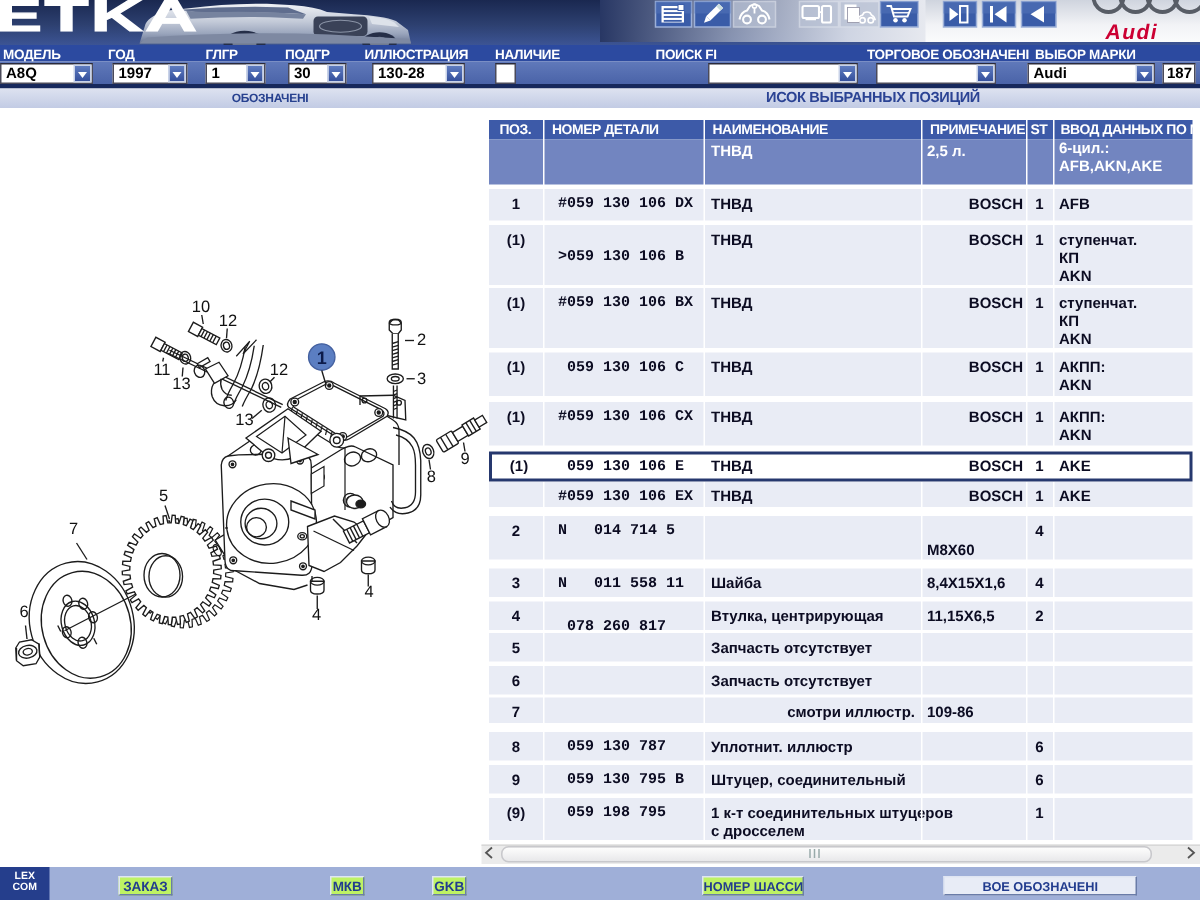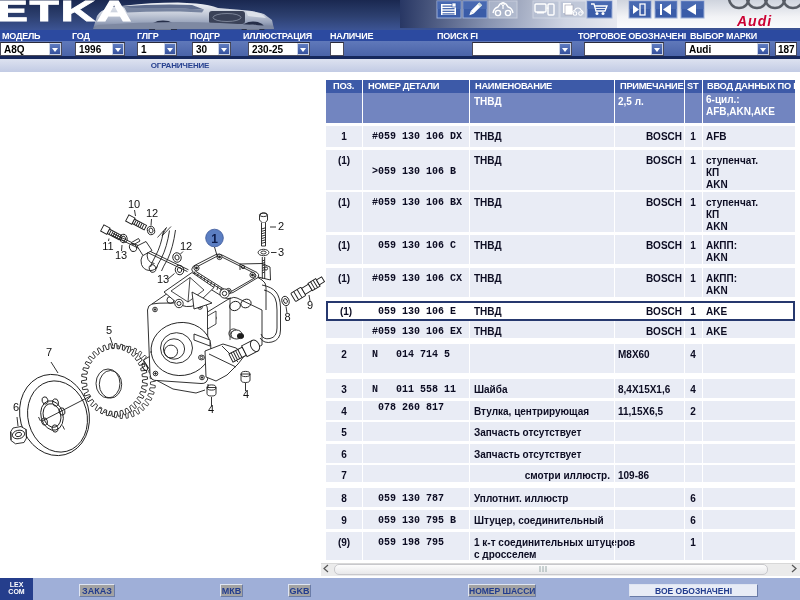--- a/index.html
+++ b/index.html
@@ -29,21 +29,21 @@
 .th{position:absolute;top:81px;color:#fff;font-weight:bold;font-size:9.3px;white-space:nowrap;letter-spacing:-0.3px;}
 .vline{position:absolute;background:#fff;width:1px;}
 .row{position:absolute;left:326px;width:469px;background:#e9ecf5;}
 .c{position:absolute;font-size:10px;font-weight:bold;color:#0c0c22;line-height:12px;white-space:nowrap;}
 .num{font-family:"Liberation Mono",monospace;font-size:10px;letter-spacing:0;}
 
 #sbar{left:321px;top:563px;width:479px;height:13px;background:#ebebeb;border-top:1px solid #d8d8d8;}
 #sthumb{left:334px;top:564px;width:434px;height:11px;background:linear-gradient(to bottom,#fdfdfd,#e8e8ea);border:1px solid #c8c8cc;border-radius:5px;}
 
 #bbar{left:0;top:578px;width:800px;height:22px;background:#9fafd8;}
-.bbtn{position:absolute;top:584px;height:13px;white-space:nowrap;background:#a3a3a3;border:1px solid;border-color:#dfe5f2 #6a7ca8 #6a7ca8 #dfe5f2;color:#223c8e;font-size:9px;font-weight:bold;text-align:center;padding-top:1px;}
+.bbtn{position:absolute;top:584px;height:13px;white-space:nowrap;background:#bef264;border:1px solid;border-color:#dfe5f2 #6a7ca8 #6a7ca8 #dfe5f2;color:#223c8e;font-size:9px;font-weight:bold;text-align:center;padding-top:1px;}
 #lexcom{left:0;top:578px;width:33px;height:22px;background:#253e8c;color:#fff;font-size:7px;font-weight:bold;text-align:center;padding-top:3px;line-height:7px;}
 </style></head>
 <body>
 <div id="page">
 
 <div class="abs" id="hdr"></div>
 <div class="abs" id="hdrMid"></div>
 <div class="abs" id="hdrR"></div>
 <div class="abs" id="etka">ETKA</div>
     <div class="abs" style="left:0;top:1px;width:8px;height:19px;background:#fff"></div>
@@ -133,39 +133,40 @@
 <div class="lab" style="left:243px">ИЛЛЮСТРАЦИЯ</div>
 <div class="lab" style="left:330px">НАЛИЧИЕ</div>
 <div class="lab" style="left:437px">ПОИСК FI</div>
 <div class="lab" style="left:578px">ТОРГОВОЕ ОБОЗНАЧЕНI</div>
 <div class="lab" style="left:690px">ВЫБОР МАРКИ</div>
 
 <div class="abs" id="inp"></div>
 <div class="abs" id="dkline"></div>
 <div class="fld" style="left:0;width:62px">A8Q</div>
     <div class="dd" style="left:49px"></div>
-<div class="fld" style="left:75px;width:50px">1996</div>
+<div class="fld" style="left:75px;width:50px">1997</div>
     <div class="dd" style="left:112px"></div>
 <div class="fld" style="left:137px;width:40px">1</div>
     <div class="dd" style="left:164px"></div>
 <div class="fld" style="left:192px;width:39px">30</div>
     <div class="dd" style="left:218px"></div>
-<div class="fld" style="left:248px;width:62px">230-25</div>
+<div class="fld" style="left:248px;width:62px">130-28</div>
     <div class="dd" style="left:297px"></div>
 <div class="fld" style="left:330px;width:14px"></div>
 <div class="fld" style="left:472px;width:100px"></div>
     <div class="dd" style="left:559px"></div>
 <div class="fld" style="left:584px;width:80px"></div>
     <div class="dd" style="left:651px"></div>
 <div class="fld" style="left:685px;width:85px">Audi</div>
     <div class="dd" style="left:757px"></div>
 <div class="fld" style="left:775px;width:22px;padding-left:2px">187</div>
 
 <div class="abs" id="ogr"></div>
-<div class="lab" style="left:100px;top:61px;width:160px;text-align:center;color:#27418f;font-size:8px">ОГРАНИЧЕНИЕ</div>
+<div class="lab" style="left:100px;top:61px;width:160px;text-align:center;color:#27418f;font-size:8px">ОБОЗНАЧЕНI</div>
+<div class="lab" style="left:472px;top:60px;width:220px;text-align:center;color:#2b4394;font-size:9.7px">ИСОК ВЫБРАННЫХ ПОЗИЦИЙ</div>
 
 <div class="abs" id="tblhdr"></div>
 <div class="th" style="left:333px">ПОЗ.</div>
 <div class="th" style="left:368px">НОМЕР ДЕТАЛИ</div>
 <div class="th" style="left:475px">НАИМЕНОВАНИЕ</div>
 <div class="th" style="left:620px">ПРИМЕЧАНИЕ</div>
 <div class="th" style="left:687px">ST</div>
 <div class="th" style="left:707px">ВВОД ДАННЫХ ПО М</div>
 <div class="row" style="top:93px;height:30px;background:#7285c0">
       <div class="c" style="left:148px;top:3px;color:#fff">ТНВД</div>
@@ -223,33 +224,33 @@
       <div class="c" style="left:0px;top:5px;width:36px;text-align:center;"></div>
       <div class="c num" style="left:46px;top:5px;white-space:pre">#059 130 106 EX</div>
       <div class="c" style="left:148px;top:5px">ТНВД</div>
       <div class="c" style="left:290px;top:5px;width:66px;text-align:right">BOSCH</div>
       <div class="c" style="left:358px;top:5px;width:18px;text-align:center;">1</div>
       <div class="c" style="left:380px;top:5px">AKE</div>
     </div>
 <div class="row" style="top:344px;height:29px">
       <div class="c" style="left:0px;top:5px;width:36px;text-align:center;">2</div>
       <div class="c num" style="left:46px;top:5px;white-space:pre">N&nbsp;&nbsp;&nbsp;014 714 5</div>
-      <div class="c" style="left:292px;top:5px">M8X60</div>
+      <div class="c" style="left:292px;top:18px">M8X60</div>
       <div class="c" style="left:358px;top:5px;width:18px;text-align:center;">4</div>
     </div>
 <div class="row" style="top:379px;height:19px">
       <div class="c" style="left:0px;top:5px;width:36px;text-align:center;">3</div>
       <div class="c num" style="left:46px;top:5px;white-space:pre">N&nbsp;&nbsp;&nbsp;011 558 11</div>
       <div class="c" style="left:148px;top:5px">Шайба</div>
       <div class="c" style="left:292px;top:5px">8,4X15X1,6</div>
       <div class="c" style="left:358px;top:5px;width:18px;text-align:center;">4</div>
     </div>
 <div class="row" style="top:401px;height:19px">
       <div class="c" style="left:0px;top:5px;width:36px;text-align:center;">4</div>
-      <div class="c num" style="left:46px;top:1px;white-space:pre">&nbsp;078 260 817</div>
+      <div class="c num" style="left:46px;top:12px;white-space:pre">&nbsp;078 260 817</div>
       <div class="c" style="left:148px;top:5px">Втулка, центрирующая</div>
       <div class="c" style="left:292px;top:5px">11,15X6,5</div>
       <div class="c" style="left:358px;top:5px;width:18px;text-align:center;">2</div>
     </div>
 <div class="row" style="top:422px;height:19px">
       <div class="c" style="left:0px;top:5px;width:36px;text-align:center;">5</div>
       <div class="c" style="left:148px;top:5px">Запчасть отсутствует</div>
     </div>
 <div class="row" style="top:444px;height:19px">
       <div class="c" style="left:0px;top:5px;width:36px;text-align:center;">6</div>

